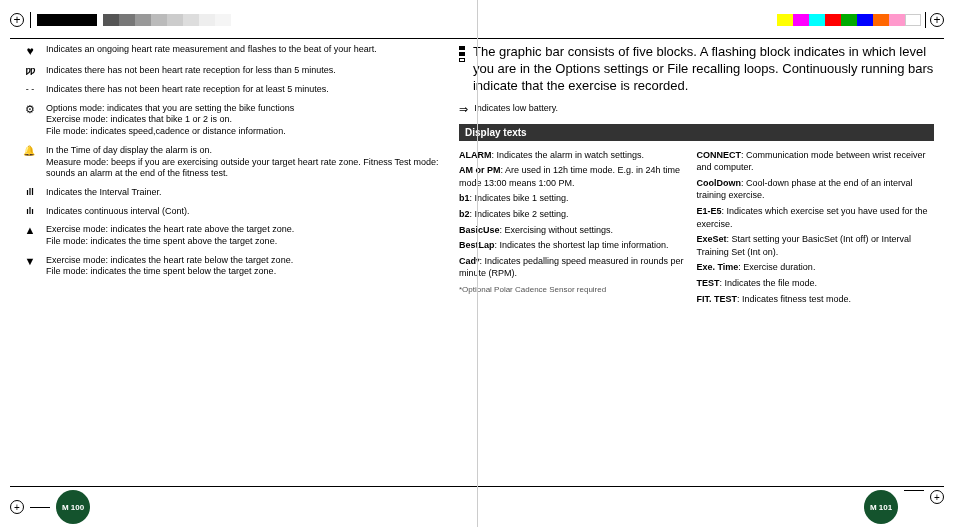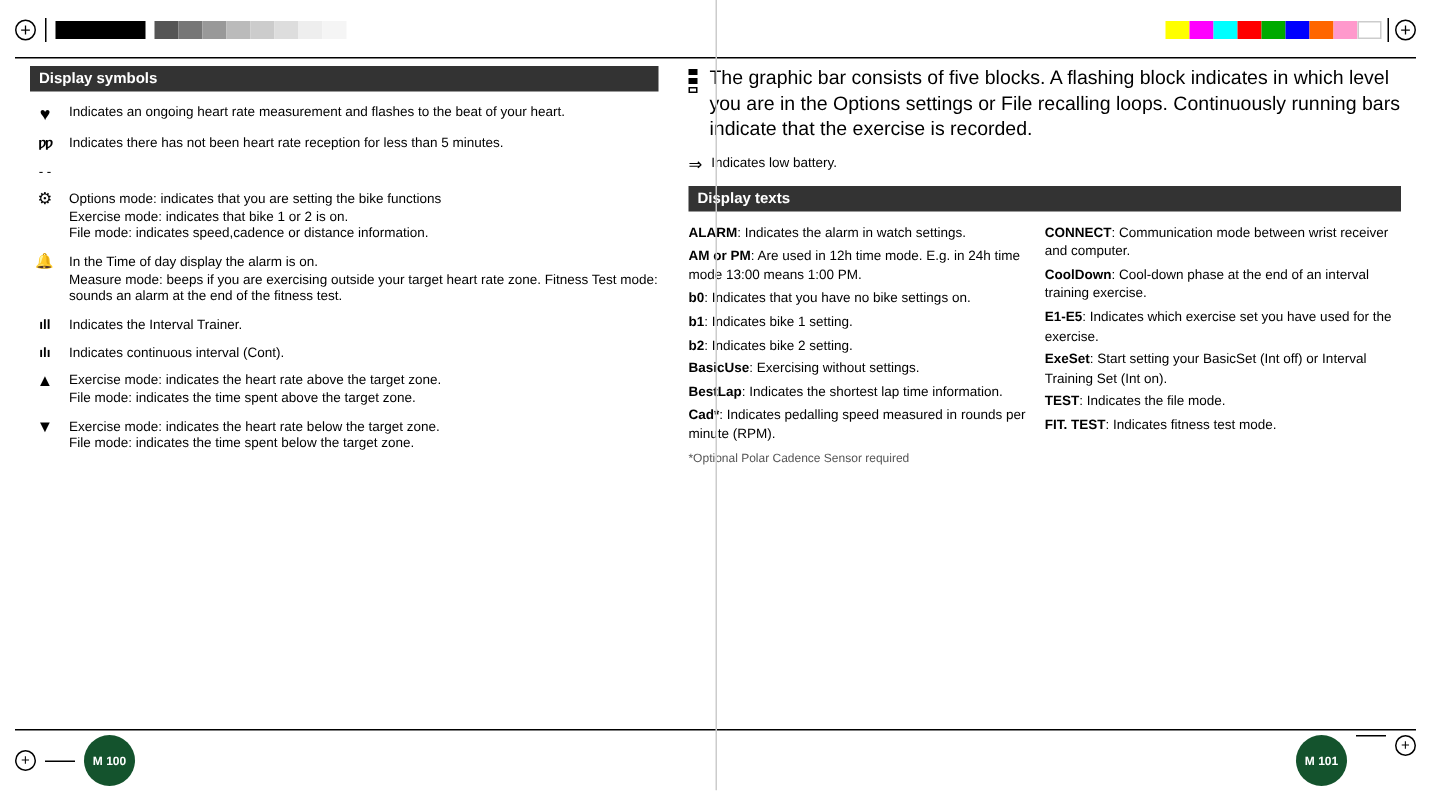--- a/index.html
+++ b/index.html
@@ -291,34 +291,34 @@
   </div>
 </div>
 
 <div class="h-line-top"></div>
 <div class="h-line-bottom"></div>
 <div class="center-line"></div>
 
 <div class="main-content">
 
   <div class="left-panel">
-    <div class="section-header">Display symbols</div>
 
     <div class="symbol-row">
       <div class="symbol-icon">♥</div>
       <div class="symbol-text">Indicates an ongoing heart rate measurement and flashes to the beat of your heart.</div>
     </div>
 
     <div class="symbol-row">
       <div class="symbol-icon" style="font-size:9px;font-weight:bold;letter-spacing:-1px;">ƿƿ</div>
       <div class="symbol-text">Indicates there has not been heart rate reception for less than 5 minutes.</div>
     </div>
 
     <div class="symbol-row">
       <div class="symbol-icon" style="font-size:9px;">- -</div>
+      <div class="symbol-text">Indicates there has not been heart rate reception for at least 5 minutes.</div>
     </div>
 
     <div class="symbol-row">
       <div class="symbol-icon" style="font-size:11px;">⚙</div>
       <div class="symbol-text">Options mode: indicates that you are setting the bike functions<br>Exercise mode: indicates that bike 1 or 2 is on.<br>File mode: indicates speed,cadence or distance information.</div>
     </div>
 
     <div class="symbol-row">
       <div class="symbol-icon" style="font-size:10px;">🔔</div>
       <div class="symbol-text">In the Time of day display the alarm is on.<br>Measure mode: beeps if you are exercising outside your target heart rate zone. Fitness Test mode: sounds an alarm at the end of the fitness test.</div>
@@ -363,34 +363,34 @@
 
     <div style="height:8px;"></div>
 
     <div class="section-header">Display texts</div>
 
     <div class="display-texts-cols">
 
       <div class="display-col">
         <p><strong>ALARM</strong>: Indicates the alarm in watch settings.</p>
         <p><strong>AM or PM</strong>: Are used in 12h time mode. E.g. in 24h time mode 13:00 means 1:00 PM.</p>
-        <p><strong>b0</strong>: Indicates that you have no bike settings on.</p>
         <p><strong>b1</strong>: Indicates bike 1 setting.</p>
         <p><strong>b2</strong>: Indicates bike 2 setting.</p>
         <p><strong>BasicUse</strong>: Exercising without settings.</p>
         <p><strong>BestLap</strong>: Indicates the shortest lap time information.</p>
         <p><strong>Cad*</strong>: Indicates pedalling speed measured in rounds per minute (RPM).</p>
         <p class="optional-note">*Optional Polar Cadence Sensor required</p>
       </div>
 
       <div class="display-col">
         <p><strong>CONNECT</strong>: Communication mode between wrist receiver and computer.</p>
         <p><strong>CoolDown</strong>: Cool-down phase at the end of an interval training exercise.</p>
         <p><strong>E1-E5</strong>: Indicates which exercise set you have used for the exercise.</p>
         <p><strong>ExeSet</strong>: Start setting your BasicSet (Int off) or Interval Training Set (Int on).</p>
+        <p><strong>Exe. Time</strong>: Exercise duration.</p>
         <p><strong>TEST</strong>: Indicates the file mode.</p>
         <p><strong>FIT. TEST</strong>: Indicates fitness test mode.</p>
       </div>
     </div>
   </div>
 </div>
 
 <div class="bottom-bar">
   <div class="bottom-left">
     <div class="bottom-reg">+</div>

